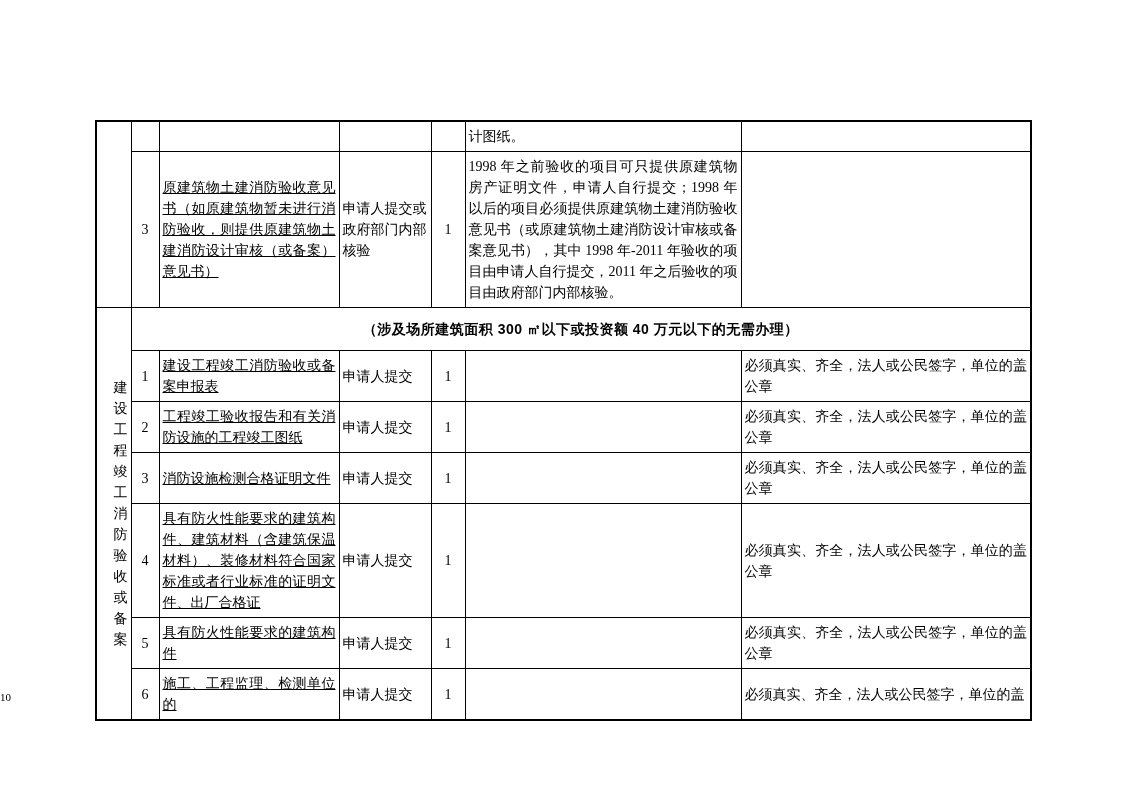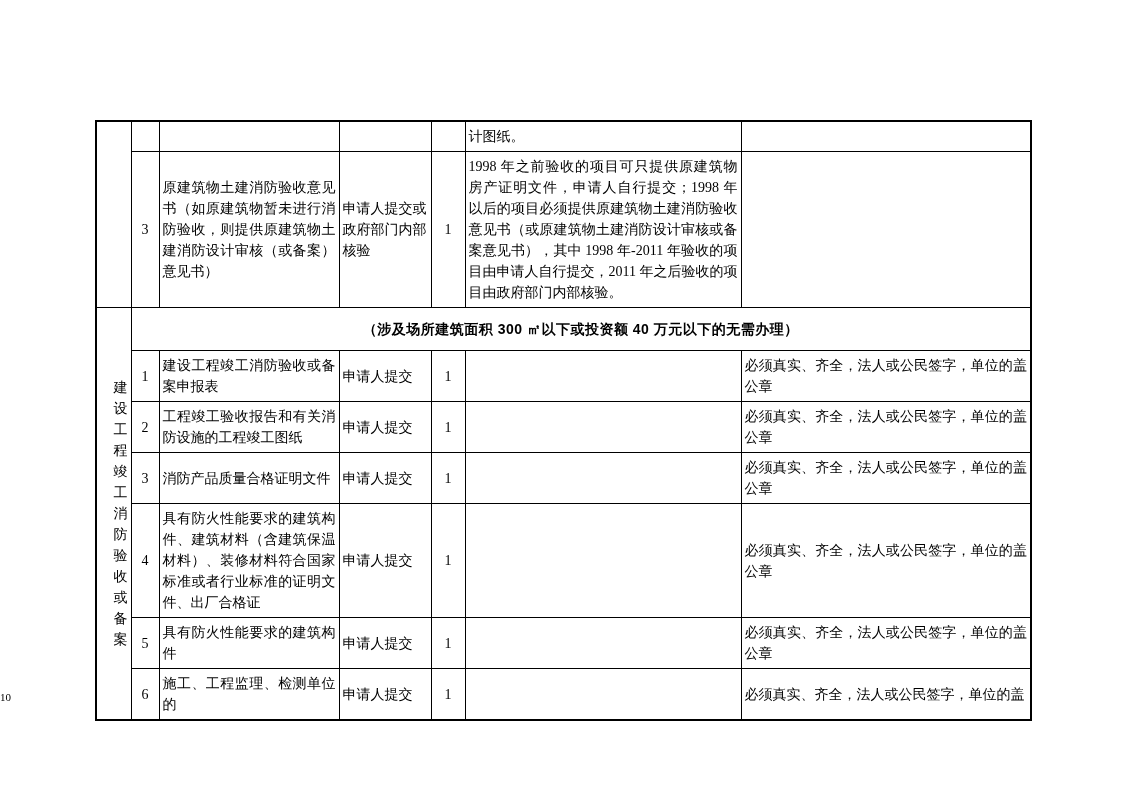--- a/index.html
+++ b/index.html
@@ -21,21 +21,21 @@
     padding:4px 3px;
     font-size:14px;line-height:21px;
     vertical-align:middle;
     overflow:hidden;
     word-break:break-all;
   }
   td.cat{
     text-align:right;padding:0 1px;line-height:22px;font-family:Liberation Serif, serif;
   }
   td.num,td.cnt{text-align:center;padding:0;}
-  td.name{text-align:justify;text-align-last:left;}
+  td.name{text-align:justify;text-align-last:left;text-decoration:underline;}
   td.src{text-align:left;padding:0 1px;}
   td.desc{
     text-align:justify;text-align-last:left;
     line-height:20.5px;padding:0 2px;
   }
   td.rem{
     text-align:justify;text-align-last:left;
     line-height:23px;
   }
   td.banner{
@@ -104,21 +104,21 @@
       <td class="num">2</td>
       <td class="name">工程竣工验收报告和有关消防设施的工程竣工图纸</td>
       <td class="src">申请人提交</td>
       <td class="cnt">1</td>
       <td class="desc"></td>
       <td class="rem">必须真实、齐全，法人或公民签字，单位的盖公章</td>
     </tr>
 
     <tr style="height:49px">
       <td class="num">3</td>
-      <td class="name">消防产品质量合格证明文件</td>
+      <td class="name">消防设施检测合格证明文件</td>
       <td class="src">申请人提交</td>
       <td class="cnt">1</td>
       <td class="desc"></td>
       <td class="rem">必须真实、齐全，法人或公民签字，单位的盖公章</td>
     </tr>
 
     <tr style="height:107px">
       <td class="num">4</td>
       <td class="name">具有防火性能要求的建筑构件、建筑材料（含建筑保温材料）、装修材料符合国家标准或者行业标准的证明文件、出厂合格证</td>
       <td class="src">申请人提交</td>

